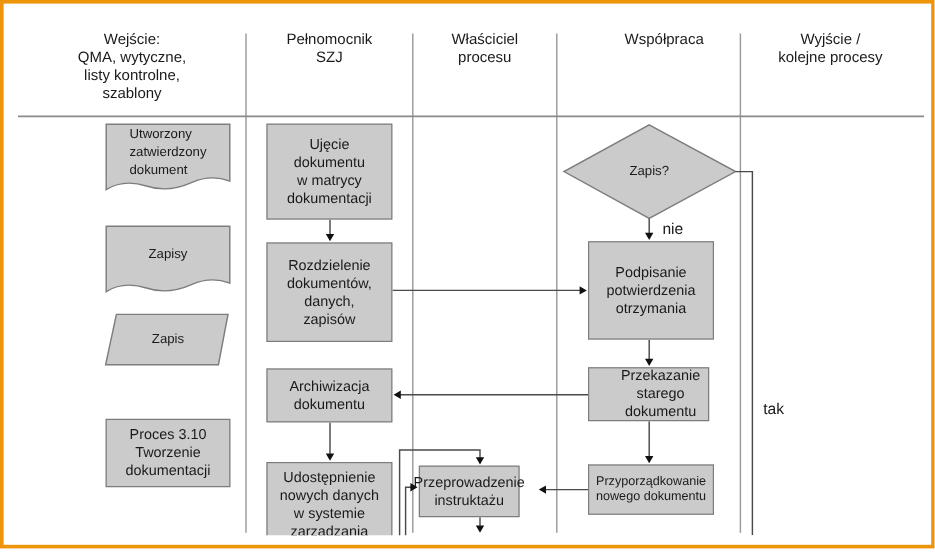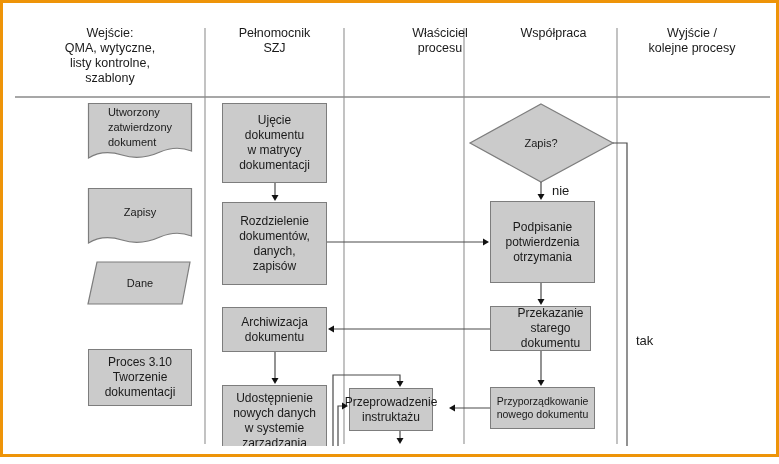--- a/index.html
+++ b/index.html
@@ -84,31 +84,31 @@
         <polygon points="396.5,438 403.5,438 400,444"></polygon>
       </g>
     </svg>
 
     <div class="txt hdr" style="left:18px;top:26px;width:184px;">Wejście:
 QMA, wytyczne,
 listy kontrolne,
 szablony</div>
     <div class="txt hdr" style="left:205px;top:26px;width:139px;">Pełnomocnik
 SZJ</div>
-    <div class="txt hdr" style="left:344px;top:26px;width:120px;margin-left:36px;">Właściciel
+    <div class="txt hdr" style="left:344px;top:26px;width:120px;">Właściciel
 procesu</div>
     <div class="txt hdr" style="left:464px;top:26px;width:153px;margin-left:13px;">Współpraca</div>
     <div class="txt hdr" style="left:617px;top:26px;width:150px;">Wyjście /
 kolejne procesy</div>
 
     <div class="shape-label" style="left:88px;top:104px;width:104px;height:46px;">Utworzony
 zatwierdzony
 dokument</div>
     <div class="shape-label" style="left:88px;top:189px;width:104px;height:46px;">Zapisy</div>
-    <div class="shape-label" style="left:88px;top:262px;width:104px;height:42px;">Dane</div>
+    <div class="shape-label" style="left:88px;top:262px;width:104px;height:42px;">Zapis</div>
 
     <div class="node" style="left:88px;top:349px;width:104px;height:57px;">Proces 3.10
 Tworzenie
 dokumentacji</div>
 
     <div class="node" style="left:222px;top:103px;width:105px;height:80px;">Ujęcie
 dokumentu
 w matrycy
 dokumentacji</div>
     <div class="node" style="left:222px;top:202px;width:105px;height:83px;">Rozdzielenie

